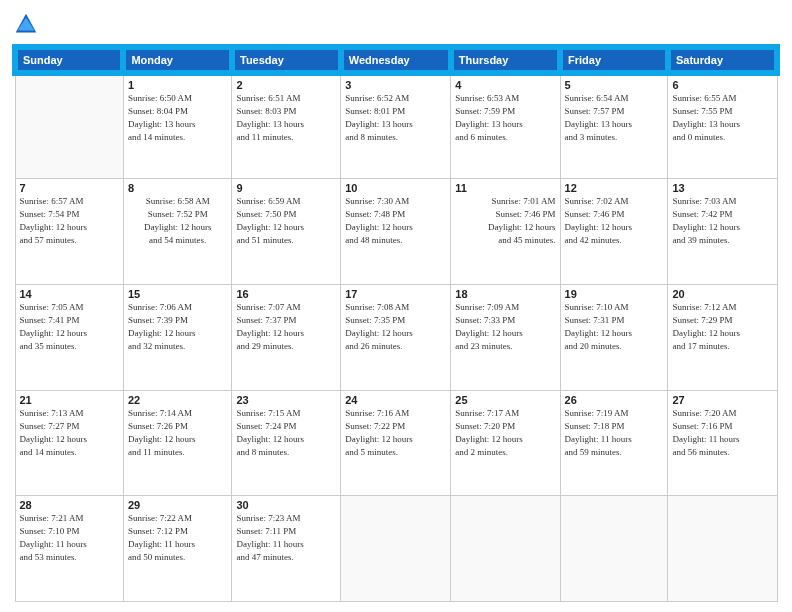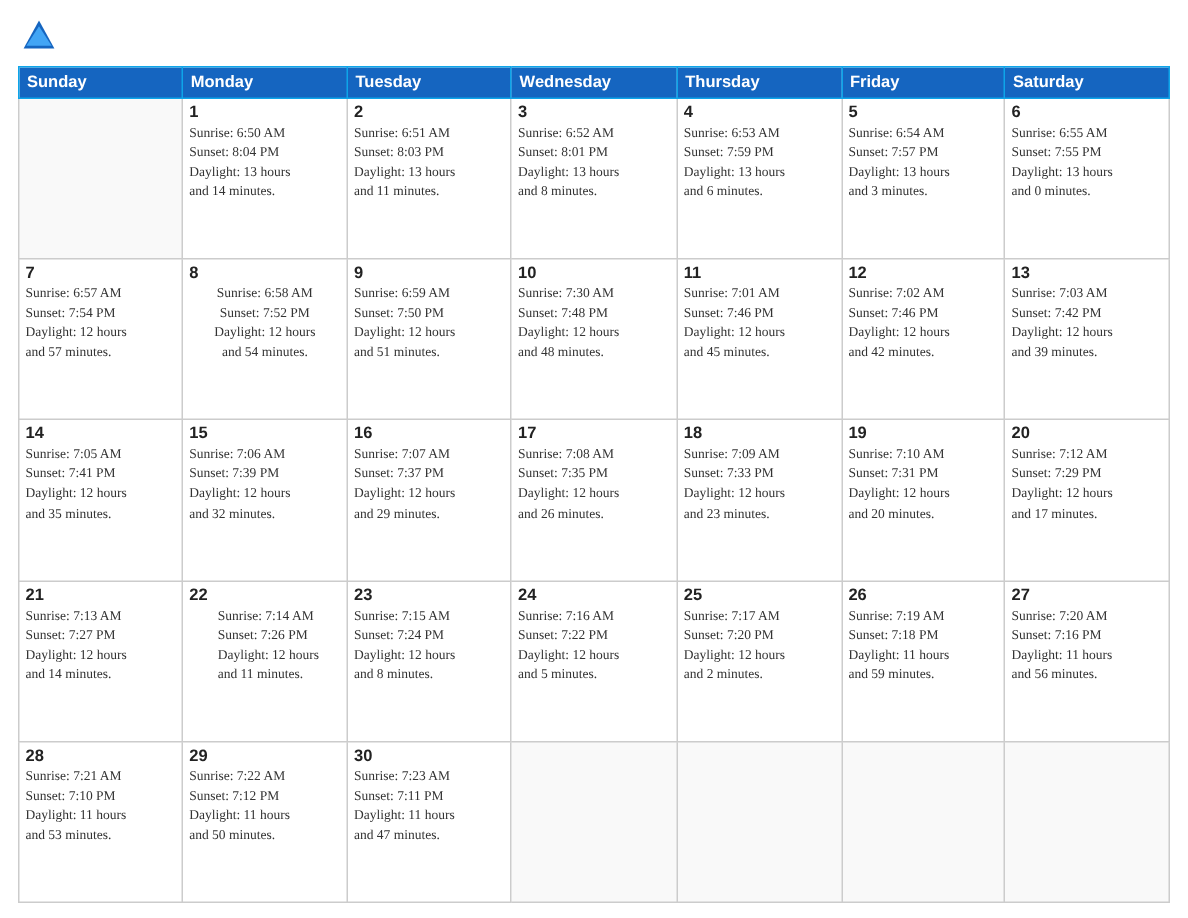--- a/index.html
+++ b/index.html
@@ -64,21 +64,21 @@
       border-collapse: collapse;
       flex: 1;
     }
     .calendar th {
       background: #1565c0;
       color: #fff;
       font-size: 11px;
       font-weight: bold;
       padding: 4px 5px;
       text-align: left;
-      border: 1px solid #0ea5e9;
+      border: 6px solid #0ea5e9;
     }
     .calendar td {
       border: 1px solid #ccc;
       vertical-align: top;
       padding: 3px 4px;
       width: 113px;
       height: 88px;
       font-size: 9.5px;
       color: #333;
       background: #fff;
@@ -203,21 +203,21 @@
           </td>
           <td>
             <span class="day-num">10</span>
             <div class="day-info" style="white-space: pre-line;">Sunrise: 7:30 AM
 Sunset: 7:48 PM
 Daylight: 12 hours
 and 48 minutes.</div>
           </td>
           <td>
             <span class="day-num">11</span>
-            <div class="day-info" style="white-space: pre-line;">Sunrise: 7:01 AM
+            <div class="day-info" style="white-space: pre-line; text-align: right;">Sunrise: 7:01 AM
 Sunset: 7:46 PM
 Daylight: 12 hours
 and 45 minutes.</div>
           </td>
           <td>
             <span class="day-num">12</span>
             <div class="day-info" style="white-space: pre-line;">Sunrise: 7:02 AM
 Sunset: 7:46 PM
 Daylight: 12 hours
 and 42 minutes.</div>
@@ -284,21 +284,21 @@
         <tr>
           <td>
             <span class="day-num">21</span>
             <div class="day-info" style="white-space: pre-line;">Sunrise: 7:13 AM
 Sunset: 7:27 PM
 Daylight: 12 hours
 and 14 minutes.</div>
           </td>
           <td>
             <span class="day-num">22</span>
-            <div class="day-info" style="white-space: pre-line; margin-left: 19px;">Sunrise: 7:14 AM
+            <div class="day-info" style="white-space: pre-line;">Sunrise: 7:14 AM
 Sunset: 7:26 PM
 Daylight: 12 hours
 and 11 minutes.</div>
           </td>
           <td>
             <span class="day-num">23</span>
             <div class="day-info" style="white-space: pre-line;">Sunrise: 7:15 AM
 Sunset: 7:24 PM
 Daylight: 12 hours
 and 8 minutes.</div>

